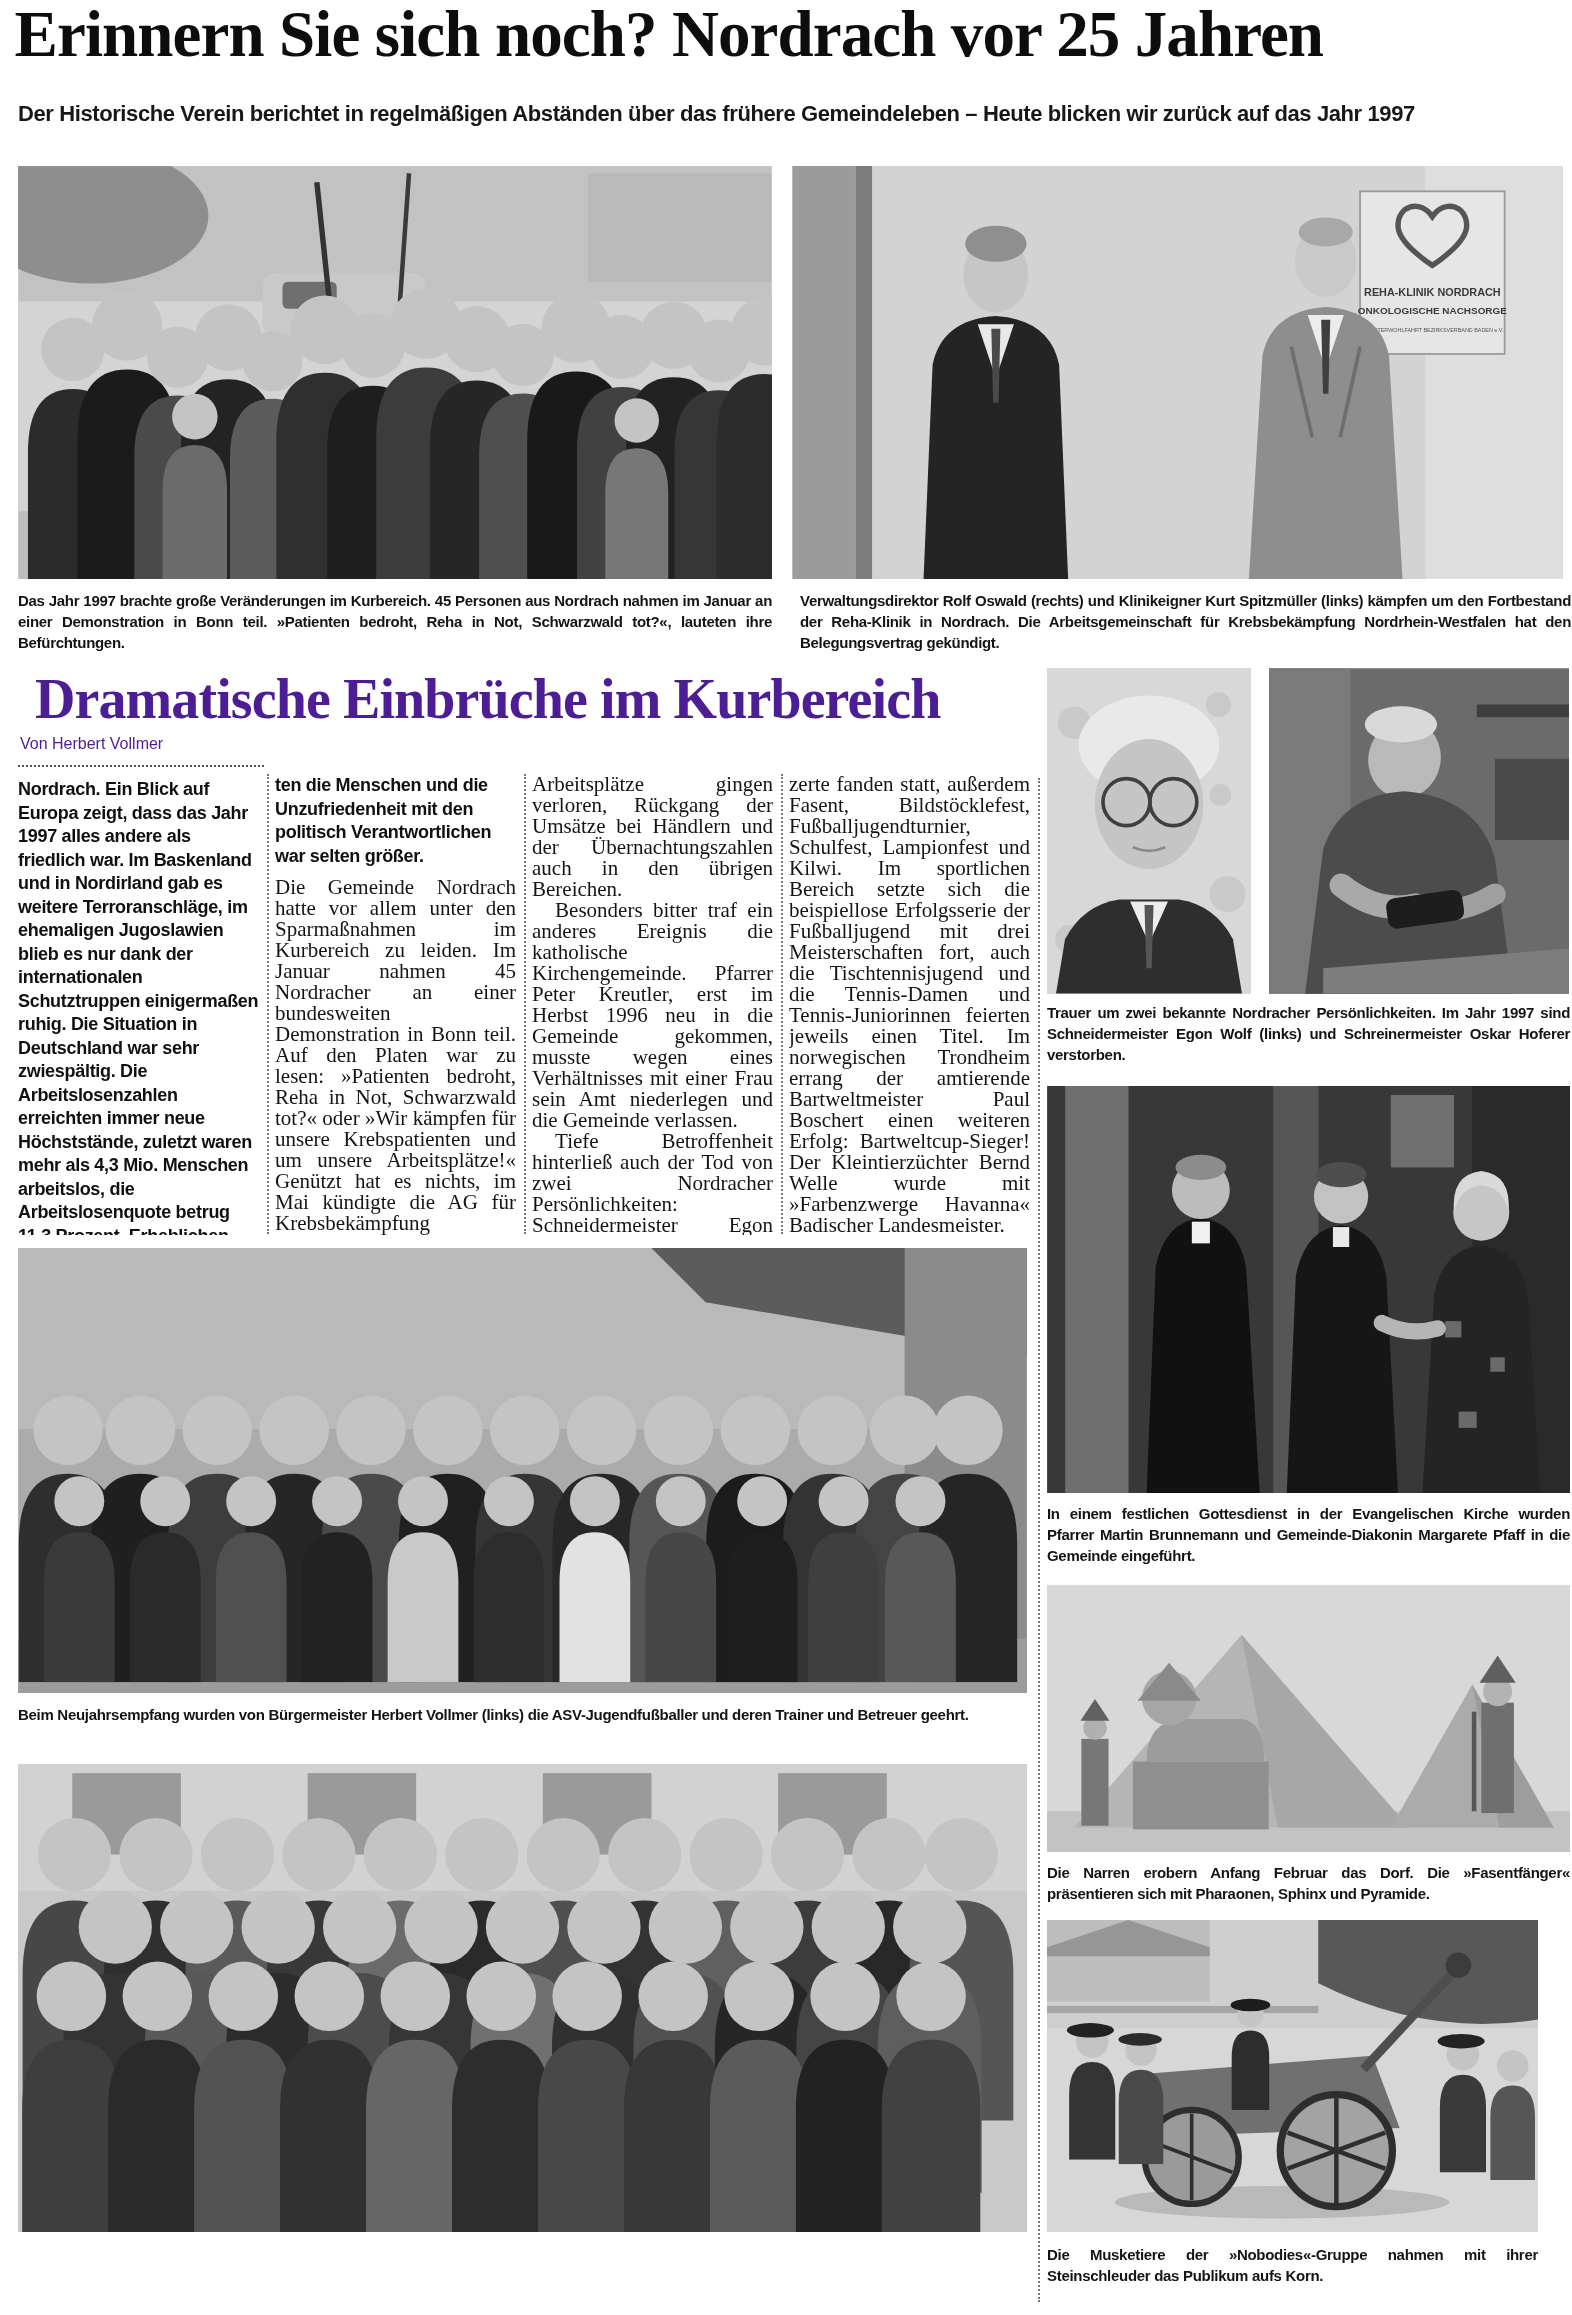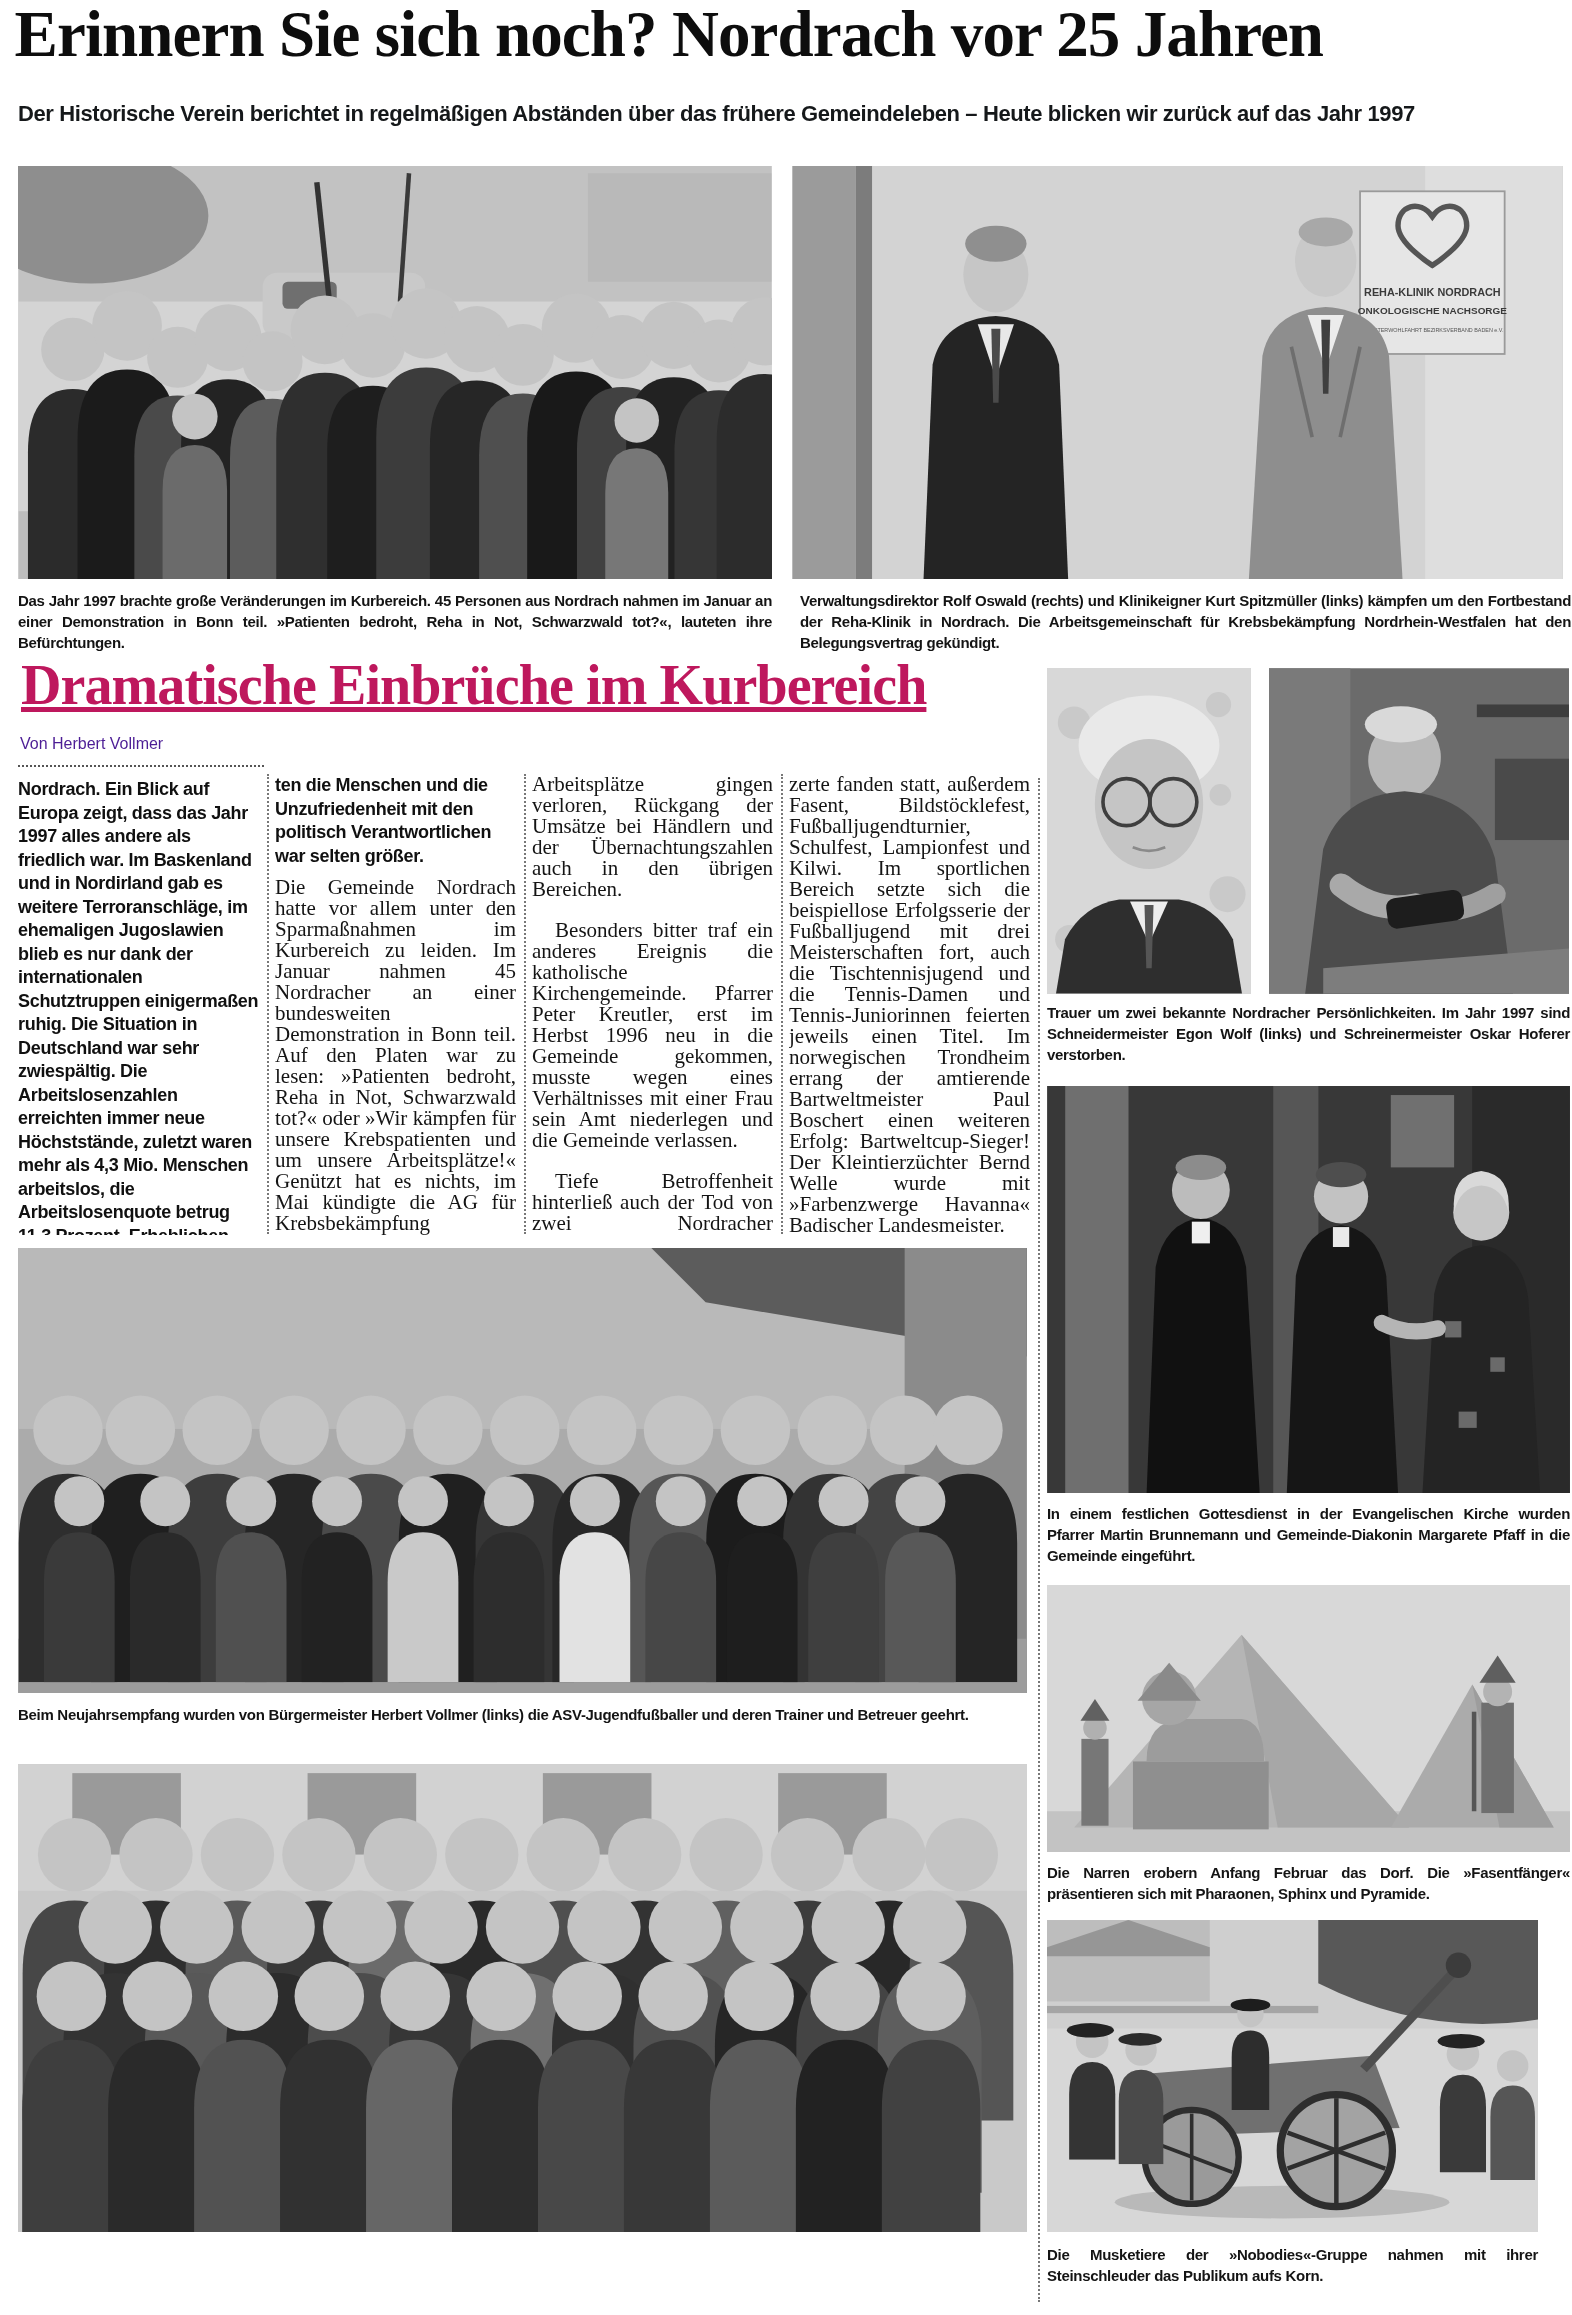--- a/index.html
+++ b/index.html
@@ -11,41 +11,41 @@
   .headline {
     left:14.5px; top:0px; margin:0;
     font-family:"Liberation Serif", serif; font-weight:700;
     font-size:65px; line-height:1.05; letter-spacing:-0.9px; white-space:nowrap; color:#0d0d0d;
   }
   .subheadline {
     left:18px; top:101px; font-weight:700; font-size:22px; line-height:1.2;
     letter-spacing:-0.4px; white-space:nowrap; color:#15181a;
   }
   .art-headline {
-    left:18px; top:653px; margin:3px;
+    left:18px; top:653px; margin:17px;
     font-family:"Liberation Serif", serif; font-weight:700;
-    font-size:56px; line-height:1.05; letter-spacing:-0.9px; white-space:nowrap; color:#be185d;text-decoration:underline;
+    font-size:56px; line-height:1.05; letter-spacing:-0.9px; white-space:nowrap; color:#4c1d95;
   }
   .byline { left:20px; top:736px; font-size:16px; line-height:1; color:#4c1d95; }
   .rule-dotted-h { border-top:2.7px dotted #555; height:0; }
   .rule-dotted-v { border-left:2.7px dotted #777; width:0; }
   .photo { margin:0; background:#d8d8d8; overflow:hidden; }
   .photo svg { display:block; width:100%; height:100%; }
   .caption {
     font-weight:700; font-size:15px; line-height:21px; letter-spacing:-0.3px;
     text-align:justify; color:#141414;
   }
   .col { width:241px; overflow:hidden; }
   .lead { font-weight:700; font-size:18px; line-height:23.5px; letter-spacing:-0.3px; color:#101010; }
   .body-text {
     font-family:"Liberation Serif", serif; font-size:21px; line-height:21px;
     text-align:justify; color:#141414;
   }
   .body-text p { margin:0; }
-  .body-text p.indent { text-indent:1.1em;margin-top:20px; }
+  .body-text p.indent { text-indent:1.1em; }
   .mt10 { margin-top:9px; }
 </style>
 </head>
 <body>
 
 <div class="page">
 
   <svg width="0" height="0" style="position:absolute" aria-hidden="true">
     <symbol id="psn" viewBox="0 0 40 100">
       <circle cx="20" cy="13" r="12" fill="#c4c4c4"></circle>

